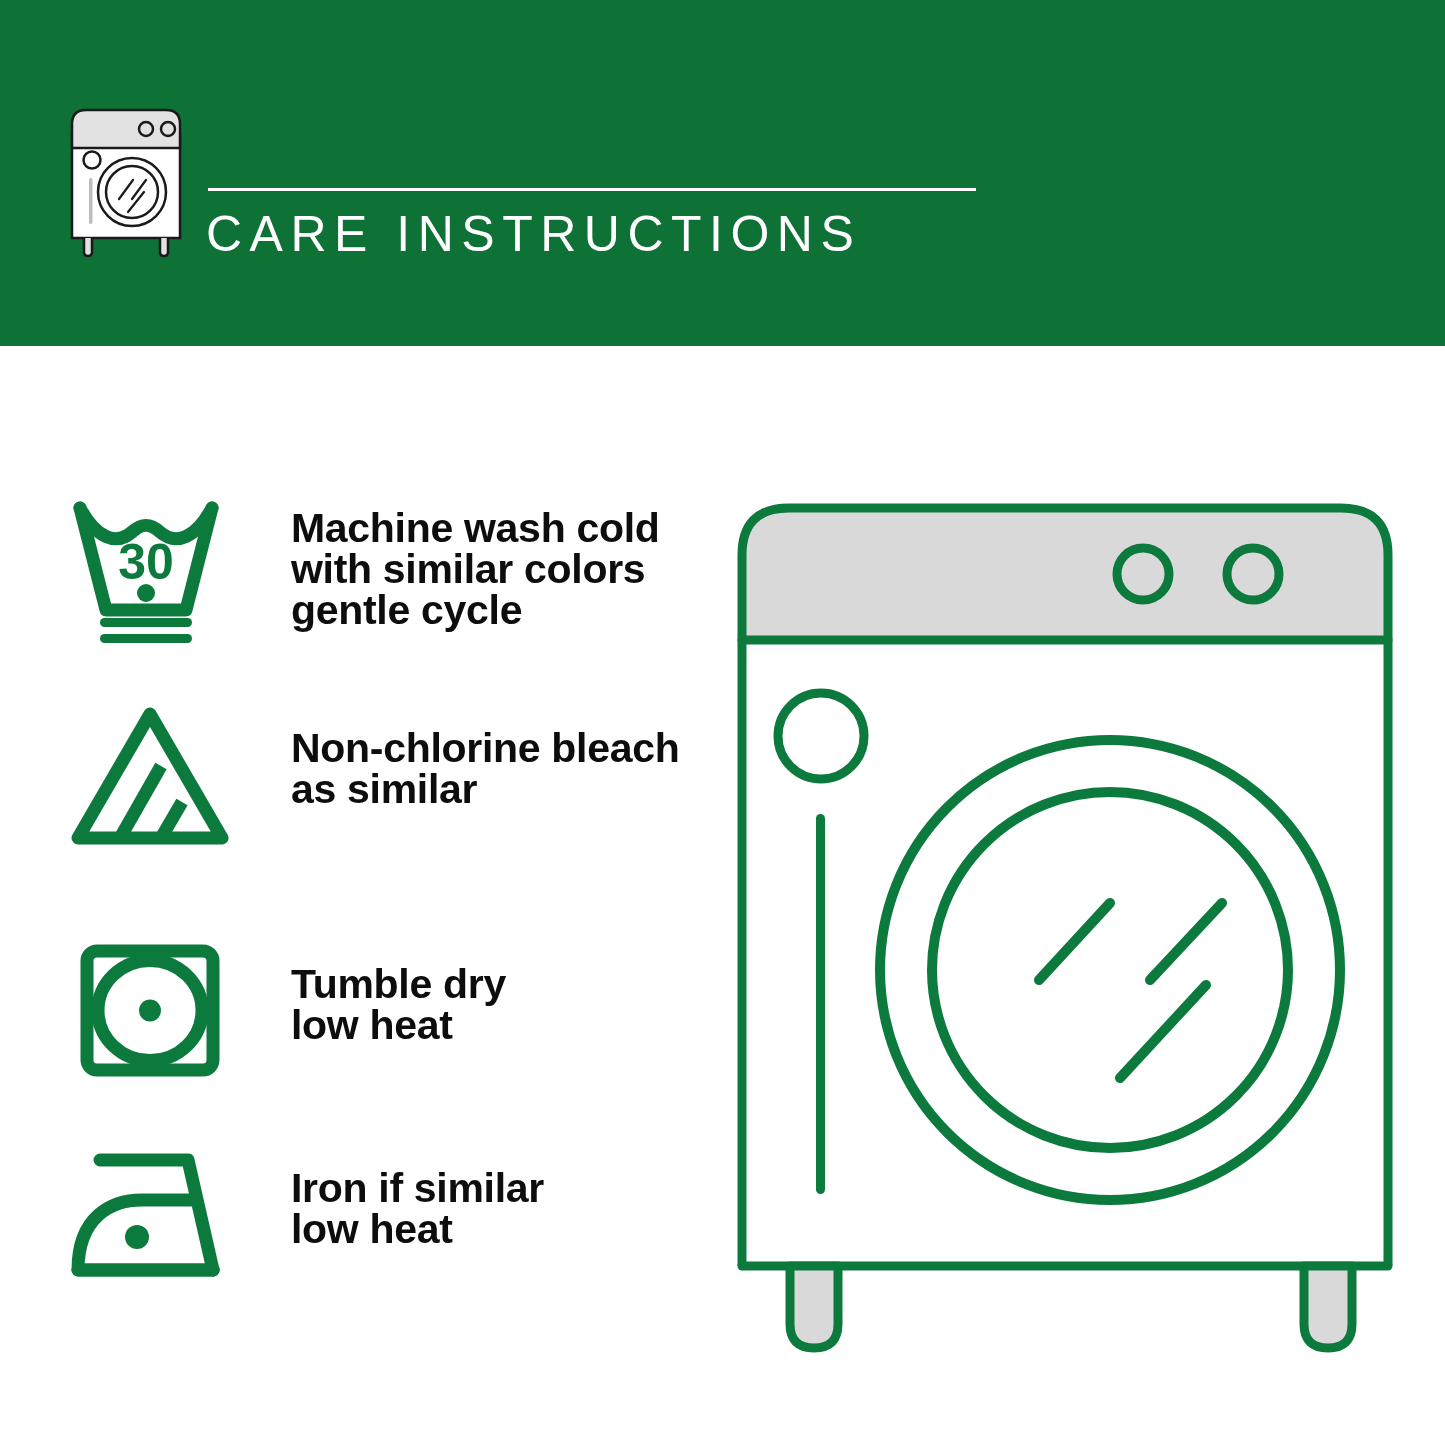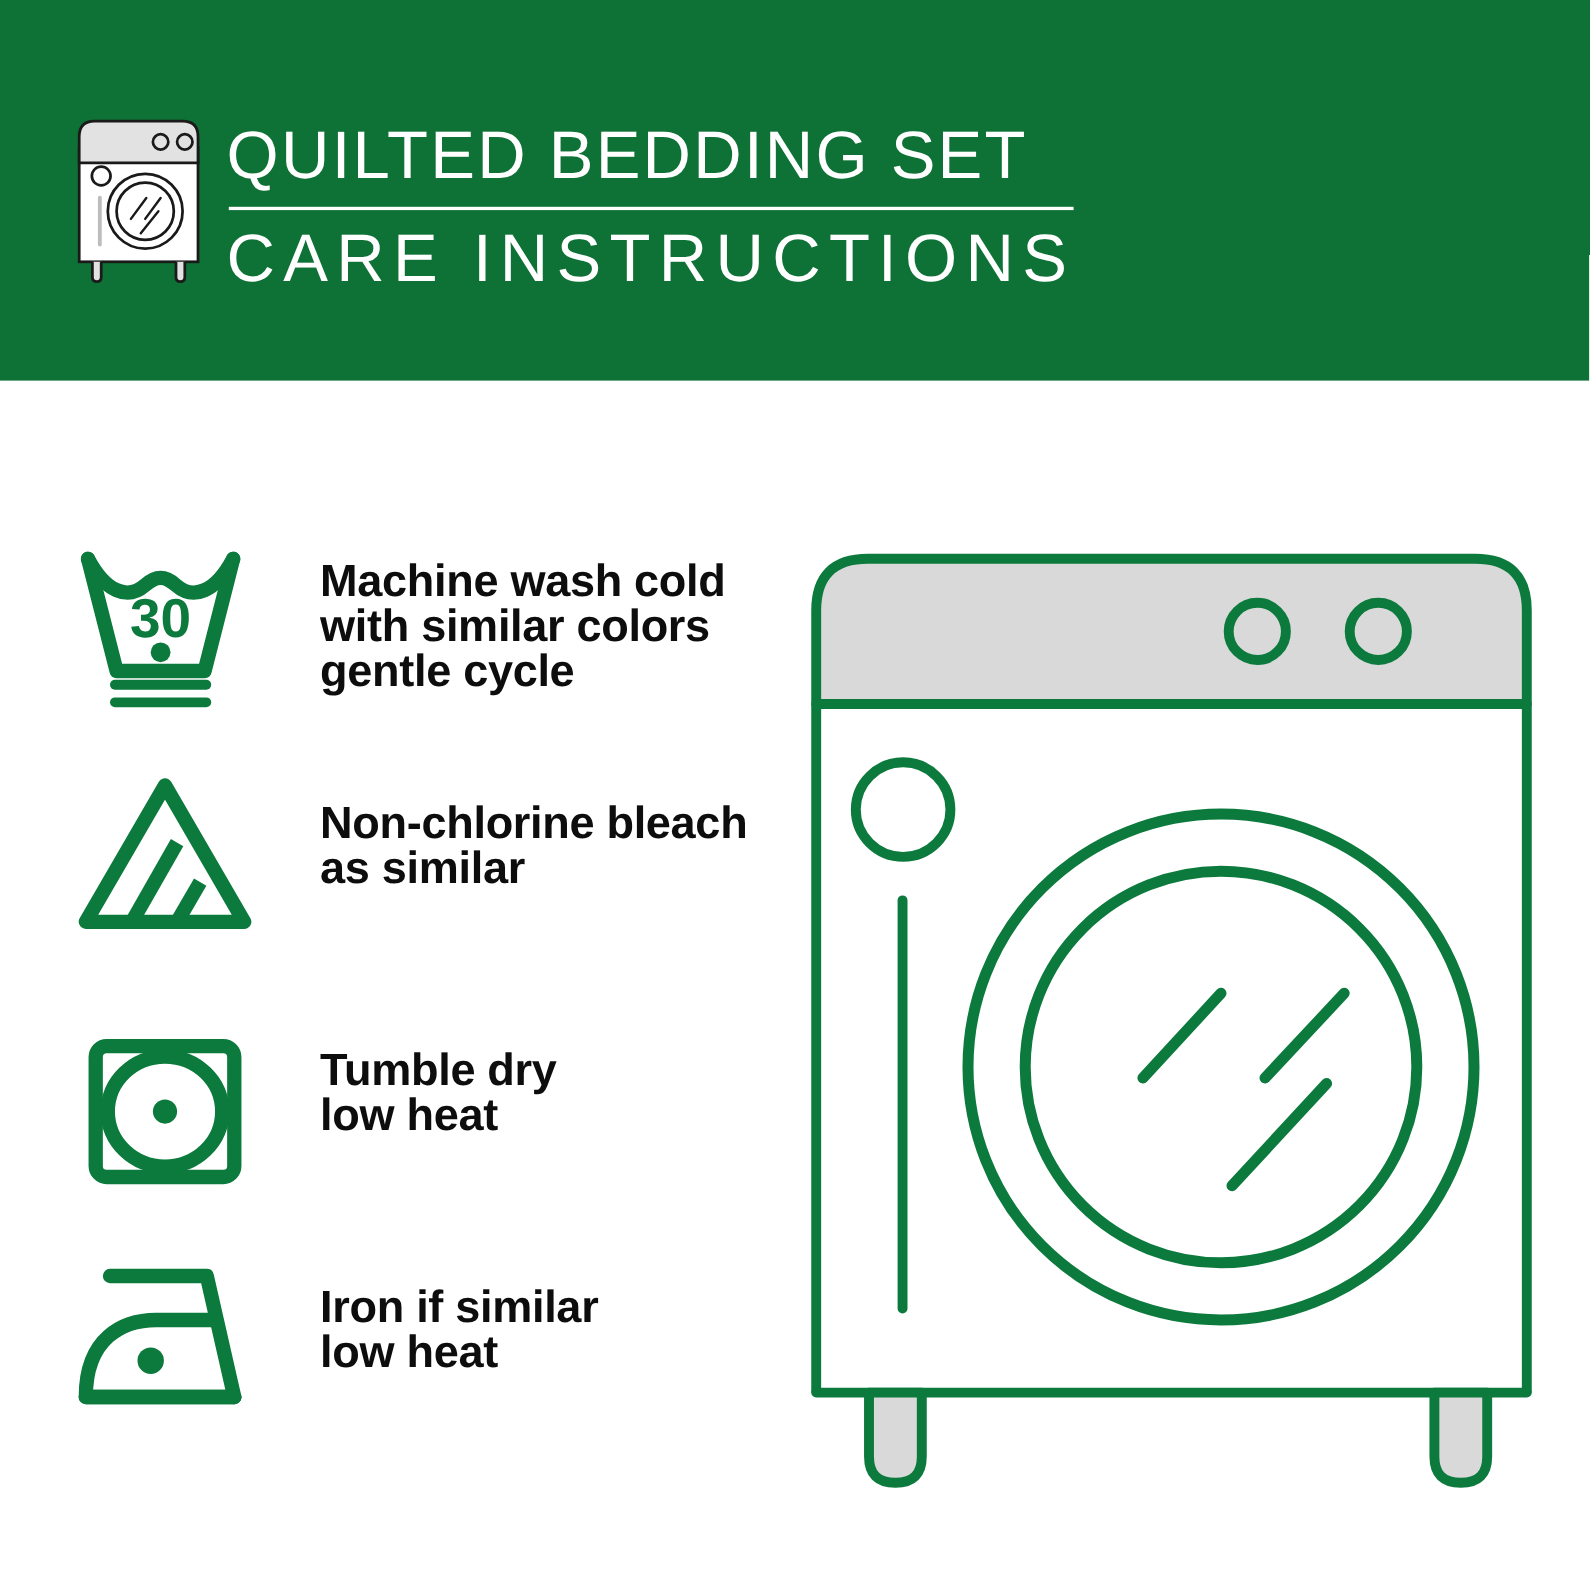--- a/index.html
+++ b/index.html
@@ -55,21 +55,21 @@
     top: 188px;
     width: 768px;
     height: 3px;
     background: #ffffff;
   }
   .title-sub {
     position: absolute;
     left: 206px;
     top: 196px;
     font-family: "Liberation Sans", sans-serif;
-    font-size: 61px;
+    font-size: 50px;
     font-weight: 400;
     letter-spacing: 7.5px;
     color: #ffffff;
     line-height: 76px;
     white-space: nowrap;
   }
 
   
   #care-list {
     position: absolute;
@@ -103,21 +103,21 @@
     white-space: pre-line;
   }
 
   #row-wash   { top: 148px; }
   #row-bleach { top: 360px; }
   #row-dry    { top: 596px; }
   #row-iron   { top: 800px; }
 
   #text-wash   { top: 14px; }
   #text-bleach { top: 22px; }
-  #text-dry    { top: 10px; }
+  #text-dry    { top: 22px; }
   #text-iron   { top: 22px; }
 
   
   #machine-illustration {
     position: absolute;
     left: 700px;
     top: 440px;
     width: 745px;
     height: 960px;
   }
@@ -149,23 +149,20 @@
           <line x1="55" y1="99" x2="69" y2="80"></line>
           <line x1="68" y1="99" x2="82" y2="80"></line>
           <line x1="64" y1="112" x2="80" y2="92"></line>
         </g>
 
         <path d="M20 138 L20 152 Q20 156 24 156 Q28 156 28 152 L28 138" fill="#e2e2e2" stroke="#1a1a1a" stroke-width="2.5"></path>
         <path d="M96 138 L96 152 Q96 156 100 156 Q104 156 104 152 L104 138" fill="#e2e2e2" stroke="#1a1a1a" stroke-width="2.5"></path>
       </svg>
     </div>
 
-    <div id="header-text-block">
-      <div class="title-main">QUILTED BEDDING SET</div>
-    </div>
 
     <div id="title-divider"></div>
 
     <div class="title-sub">CARE INSTRUCTIONS</div>
   </div>
 
   <div id="care-list">
 
     <div class="care-row" id="row-wash">
       <div class="care-icon">

